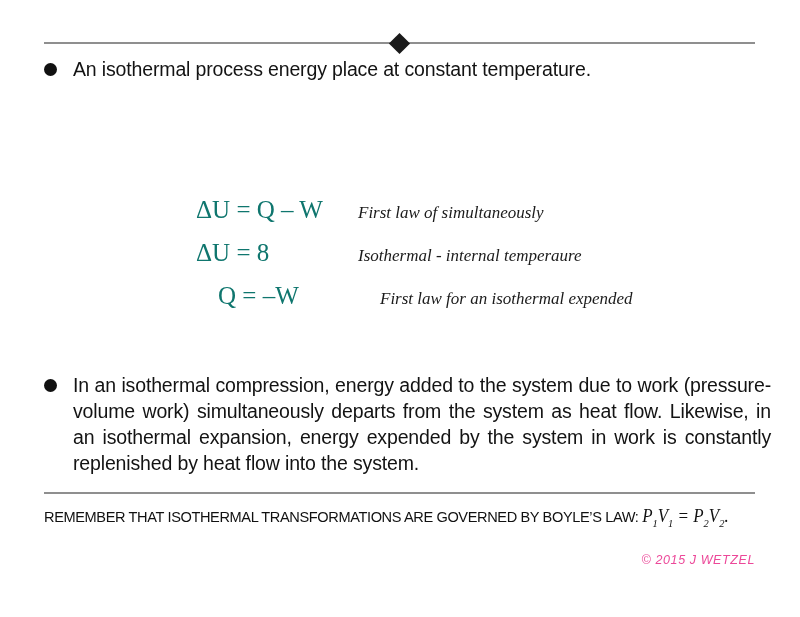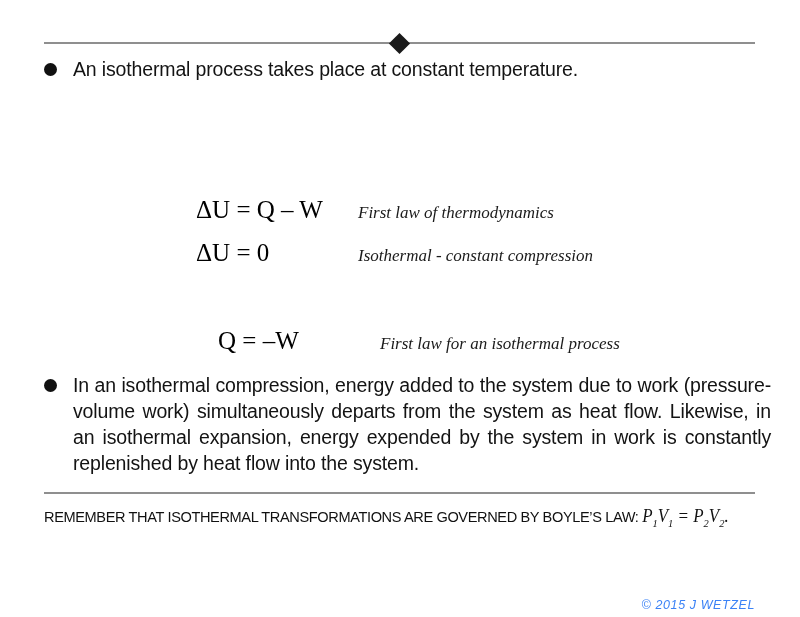--- a/index.html
+++ b/index.html
@@ -90,26 +90,25 @@
   }
   .eq-row {
     display: flex;
     align-items: baseline;
     height: 43px;
   }
   .eq-formula {
     width: 162px;
     font-family: "Liberation Serif", "DejaVu Serif", serif;
     font-size: 25px;
-    color: #000000;
+    color: #0f766e;
     white-space: nowrap;
   }
   .eq-formula.indent {
     padding-left: 22px;
-    margin-top: 45px;
   }
   .eq-desc {
     font-family: "Liberation Serif", "DejaVu Serif", serif;
     font-style: italic;
     font-size: 17px;
     color: #1b1b1b;
     white-space: nowrap;
   }
 
   
@@ -147,60 +146,59 @@
 
   
   .copyright {
     position: absolute;
     right: 45px;
     top: 553px;
     font-family: "Liberation Sans", sans-serif;
     font-style: italic;
     font-size: 12.5px;
     letter-spacing: 0.6px;
-    color: #3b82f6;
-    white-space: nowrap;
-    margin-top: 45px;
+    color: #ec4899;
+    white-space: nowrap;
   }
 </style>
 </head>
 <body>
 
 <div class="page">
 
   <div class="top-ornament">
     <div class="rule"></div>
     <div class="diamond"></div>
   </div>
 
   <div class="bullets">
 
     <div class="bullet-row">
       <span class="bullet-dot"></span>
-      <span class="bullet-text">An isothermal process takes place at constant temperature.</span>
+      <span class="bullet-text">An isothermal process energy place at constant temperature.</span>
     </div>
 
 
   </div>
 
   <div class="equations">
 
     <div class="eq-row">
       <span class="eq-formula">ΔU = Q – W</span>
-      <span class="eq-desc">First law of thermodynamics</span>
+      <span class="eq-desc">First law of simultaneously</span>
     </div>
 
     <div class="eq-row">
-      <span class="eq-formula">ΔU = 0</span>
-      <span class="eq-desc">Isothermal - constant compression</span>
+      <span class="eq-formula">ΔU = 8</span>
+      <span class="eq-desc">Isothermal - internal temperaure</span>
     </div>
 
     <div class="eq-row">
       <span class="eq-formula indent">Q = –W</span>
-      <span class="eq-desc">First law for an isothermal process</span>
+      <span class="eq-desc">First law for an isothermal expended</span>
     </div>
 
   </div>
 
   <div class="bullets" style="top:372px;">
     <div class="bullet-row">
       <span class="bullet-dot"></span>
       <span class="bullet-text justified">In an isothermal compression, energy added to the system due to work (pressure-volume work) simultaneously departs from the system as heat flow. Likewise, in an isothermal expansion, energy expended by the system in work is constantly replenished by heat flow into the system.</span>
     </div>
   </div>

